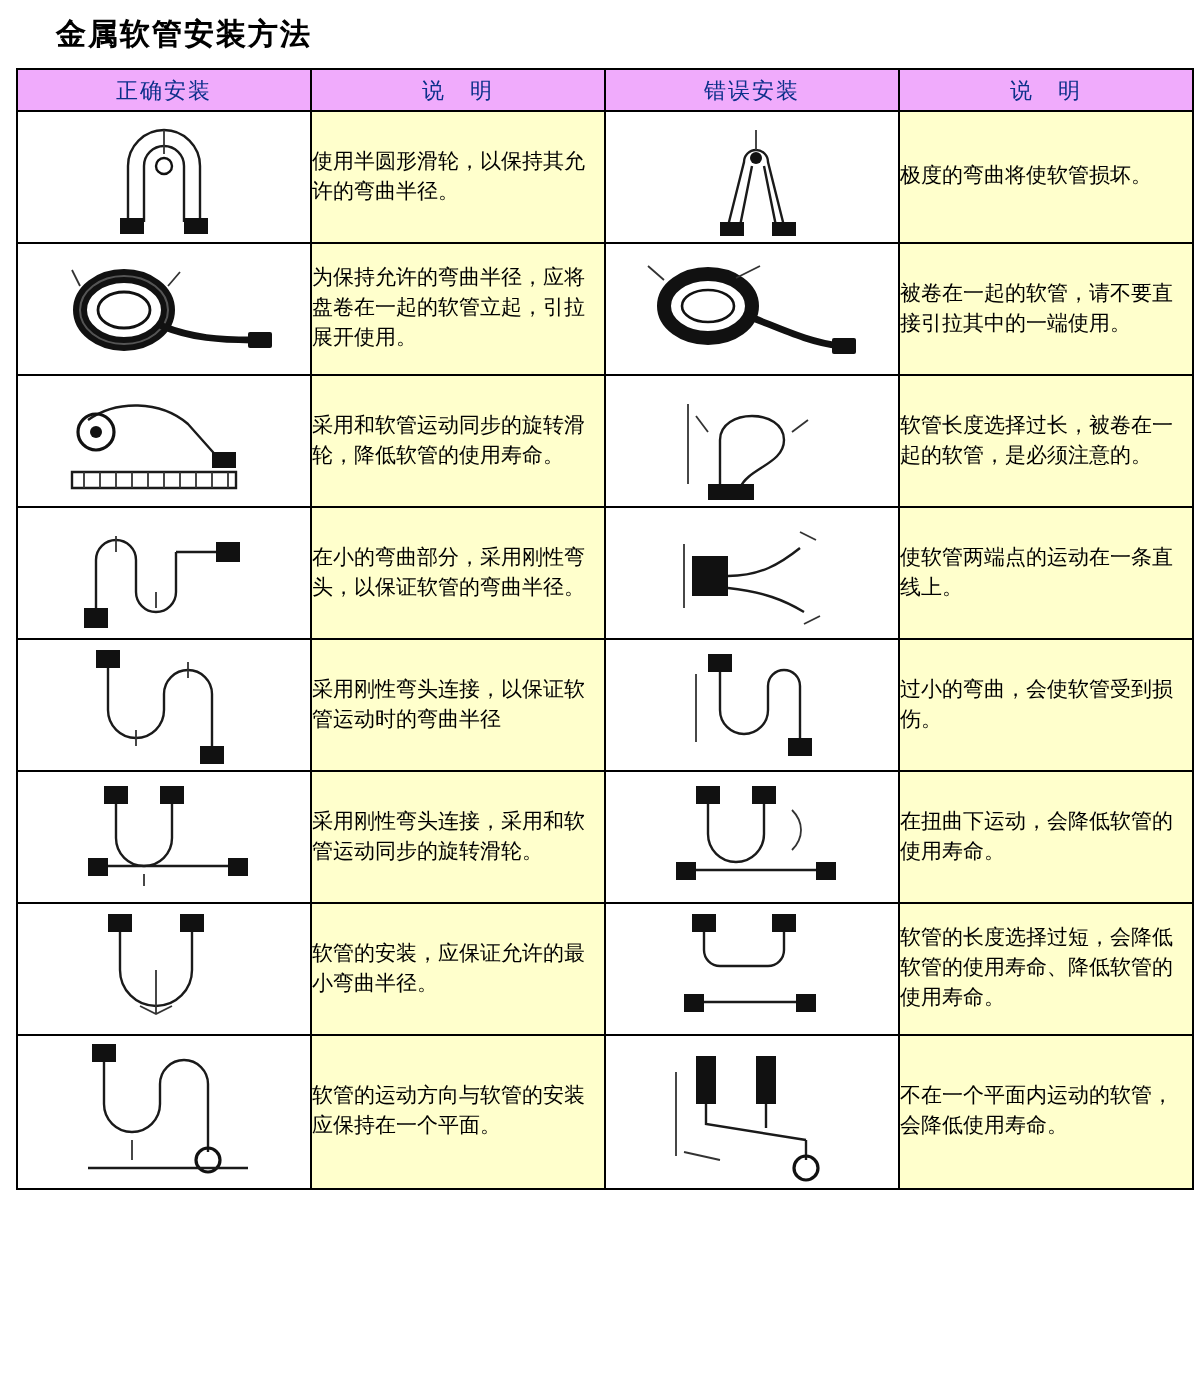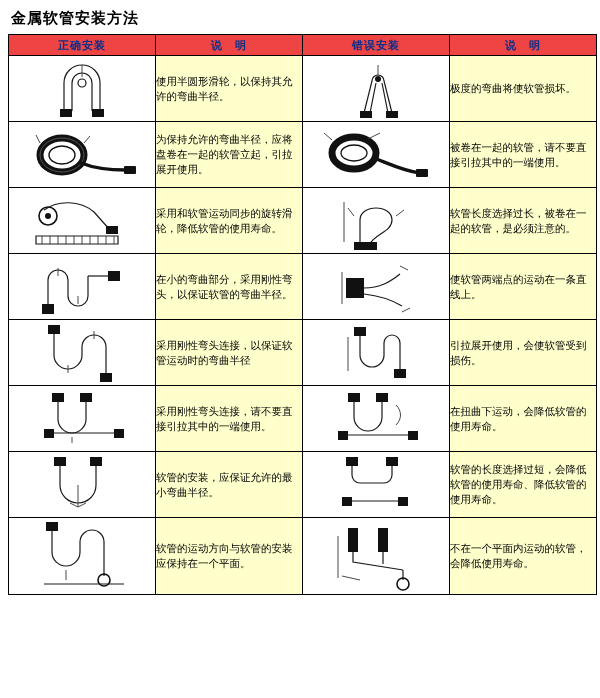--- a/index.html
+++ b/index.html
@@ -18,40 +18,40 @@
     height: 698px;
     position: relative;
     box-sizing: border-box;
     padding: 6px 8px 0 8px;
   }
   .title {
     font-size: 15px;
     font-weight: bold;
     color: #000;
     letter-spacing: 1px;
-    margin: 2px 0 6px 3px;
+    margin: 2px 0 6px 20px;
     line-height: 20px;
     font-family: Liberation Serif, serif;
   }
   table.grid {
     border-collapse: collapse;
     width: 584px;
     table-layout: fixed;
     border: 1px solid #000;
   }
   table.grid td, table.grid th {
     border: 1px solid #000;
     padding: 0;
     vertical-align: middle;
   }
   thead th {
-    background: #ef4444;
+    background: #f0abfc;
     color: #0b2f8a;
     font-size: 11px;
-    font-weight: bold;
+    font-weight: normal;
     height: 20px;
     text-align: center;
     letter-spacing: 1px;
   }
   .col-img { width: 146px; }
   .col-txt { width: 146px; }
   td.img-cell {
     background: #ffffff;
     text-align: center;
     height: 65px;
@@ -199,36 +199,36 @@
         </td>
         <td class="txt-cell">采用刚性弯头连接，以保证软管运动时的弯曲半径</td>
         <td class="img-cell">
           <svg class="fig" width="136" height="64" viewBox="0 0 136 64">
             <path class="ln" d="M52 10 L52 34 A12 12 0 0 0 76 34 L76 22 A8 8 0 0 1 92 22 L92 50" stroke-width="2.4"></path>
             <rect x="46" y="6" width="12" height="9" fill="#111"></rect>
             <rect x="86" y="48" width="12" height="9" fill="#111"></rect>
             <path class="ln-thin" d="M40 16 L40 50"></path>
           </svg>
         </td>
-        <td class="txt-cell">引拉展开使用，会使软管受到损伤。</td>
+        <td class="txt-cell">过小的弯曲，会使软管受到损伤。</td>
       </tr>
 
       <tr>
         <td class="img-cell">
           <svg class="fig" width="136" height="60" viewBox="0 0 136 60">
             <path class="ln" d="M44 8 L44 30 A14 14 0 0 0 72 30 L72 8" stroke-width="2"></path>
             <rect x="38" y="4" width="12" height="9" fill="#111"></rect>
             <rect x="66" y="4" width="12" height="9" fill="#111"></rect>
             <path class="ln" d="M36 44 L104 44" stroke-width="2"></path>
             <rect x="30" y="40" width="10" height="9" fill="#111"></rect>
             <rect x="100" y="40" width="10" height="9" fill="#111"></rect>
             <path class="ln-thin" d="M58 48 L58 54"></path>
           </svg>
         </td>
-        <td class="txt-cell">采用刚性弯头连接，请不要直接引拉其中的一端使用。</td>
+        <td class="txt-cell">采用刚性弯头连接，采用和软管运动同步的旋转滑轮。</td>
         <td class="img-cell">
           <svg class="fig" width="136" height="60" viewBox="0 0 136 60">
             <path class="ln" d="M46 8 L46 28 A14 14 0 0 0 74 28 L74 8" stroke-width="2"></path>
             <rect x="40" y="4" width="12" height="9" fill="#111"></rect>
             <rect x="68" y="4" width="12" height="9" fill="#111"></rect>
             <path class="ln" d="M36 46 L104 46" stroke-width="2"></path>
             <rect x="30" y="42" width="10" height="9" fill="#111"></rect>
             <rect x="100" y="42" width="10" height="9" fill="#111"></rect>
             <path class="ln-thin" d="M88 16 C94 22,94 30,88 36"></path>
           </svg>

